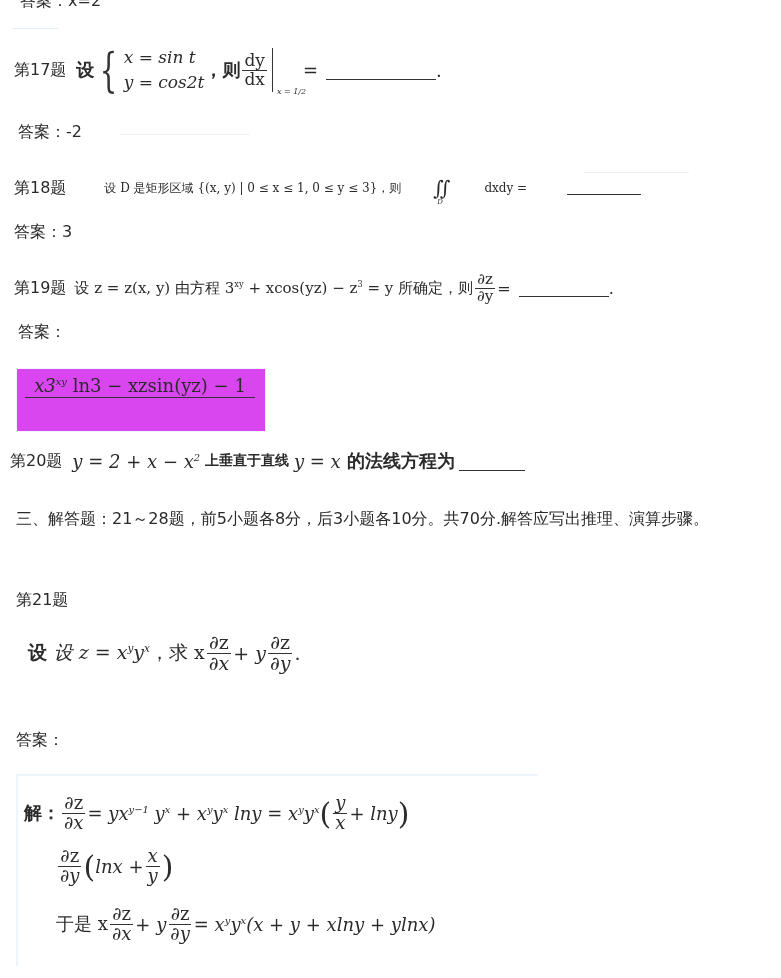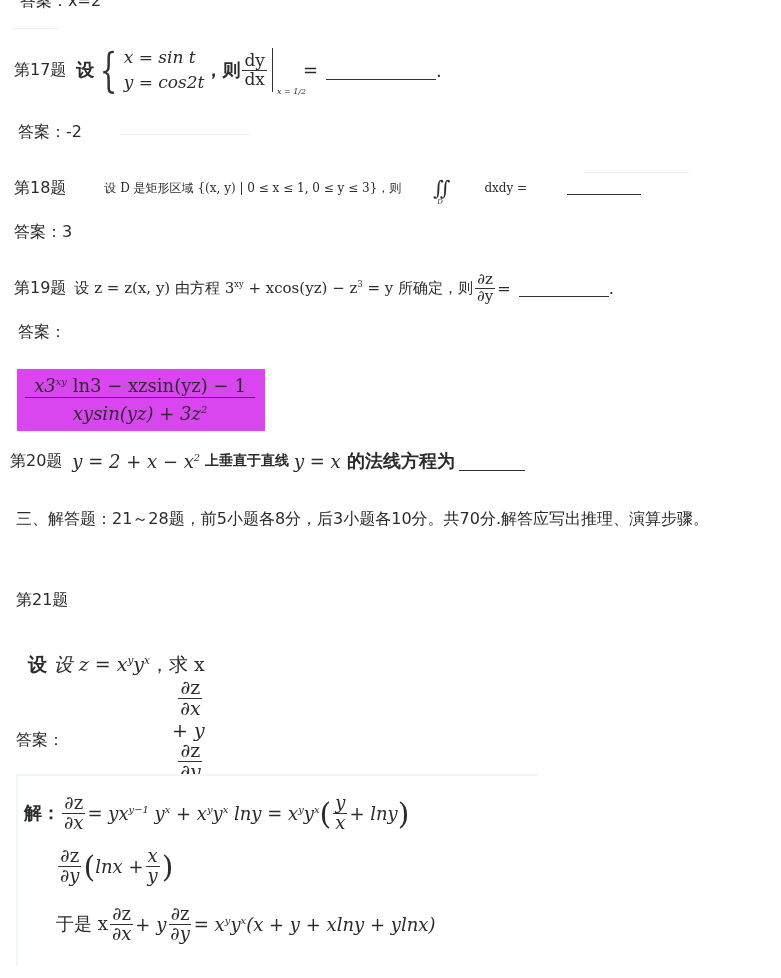--- a/index.html
+++ b/index.html
@@ -73,36 +73,35 @@
     <span class="den" style="border-top:1.2px solid #333;">∂y</span>
   </span>
   <span class="math" style="font-size:16px;">=</span>
   <span class="blank" style="width:90px; margin-left:8px; height:16px;"></span>
   <span class="math" style="font-size:16px;">.</span>
 </div>
 <div class="abs ui" style="left:18px; top:322px;">答案：</div>
 
 <div class="img-box" style="left:16px; top:368px; width:248px; height:62px;">
   <div class="math it" style="position:absolute; left:8px; top:6px; font-size:18px; width:230px; text-align:center; border-bottom:1.5px solid #333; padding-bottom:1px; white-space:nowrap;"><span>x3</span><sup>xy</sup> <span style="font-style:normal;">ln3 − xzsin(yz) − 1</span></div>
-  <div class="math it" style="position:absolute; left:8px; top:34px; font-size:18px; width:230px; text-align:center; white-space:nowrap;"><span>xysin(yz) + 3z</span><sup>2</sup></div>
 </div>
 
 <div class="abs" style="left:10px; top:446px; height:30px; display:flex; align-items:center;">
   <span class="ui">第20题</span>
   <span class="math it" style="font-size:18px; margin-left:10px;"><span>y = 2 + x − x</span><sup>2</sup></span>
   <span class="math" style="font-size:14px; font-weight:bold; white-space:pre;"> 上垂直于直线 </span>
   <span class="math it" style="font-size:18px;">y = x</span>
   <span class="math" style="font-size:18px; font-weight:bold; white-space:pre;"> 的法线方程为</span>
   <span class="blank" style="width:66px; margin-left:4px; height:18px;"></span>
 </div>
 
 <div class="abs ui" style="left:16px; top:504px; width:745px; line-height:30px; font-size:16px;">三、解答题：21～28题，前5小题各8分，后3小题各10分。共70分.解答应写出推理、演算步骤。</div>
 
 <div class="abs ui" style="left:16px; top:590px;">第21题</div>
-<div class="abs" style="left:28px; top:652px; height:56px; display:flex; align-items:flex-end;flex-direction:column;">
+<div class="abs" style="left:28px; top:625px; height:56px; display:flex; align-items:center;">
   <span class="math" style="font-size:19px; white-space:pre;"><span style="font-weight:bold;">设 </span><span class="it">设 z = x</span><sup class="it">y</sup><span class="it">y</span><sup class="it">x</sup><span>，求 x</span></span>
   <span class="frac math" style="font-size:19px;">
       <span class="num">∂z</span>
       <span class="den it">∂x</span>
     </span>
   <span class="math it" style="font-size:19px; white-space:pre;">+ y</span>
   <span class="frac math" style="font-size:19px;">
       <span class="num">∂z</span>
       <span class="den it">∂y</span>
     </span>

